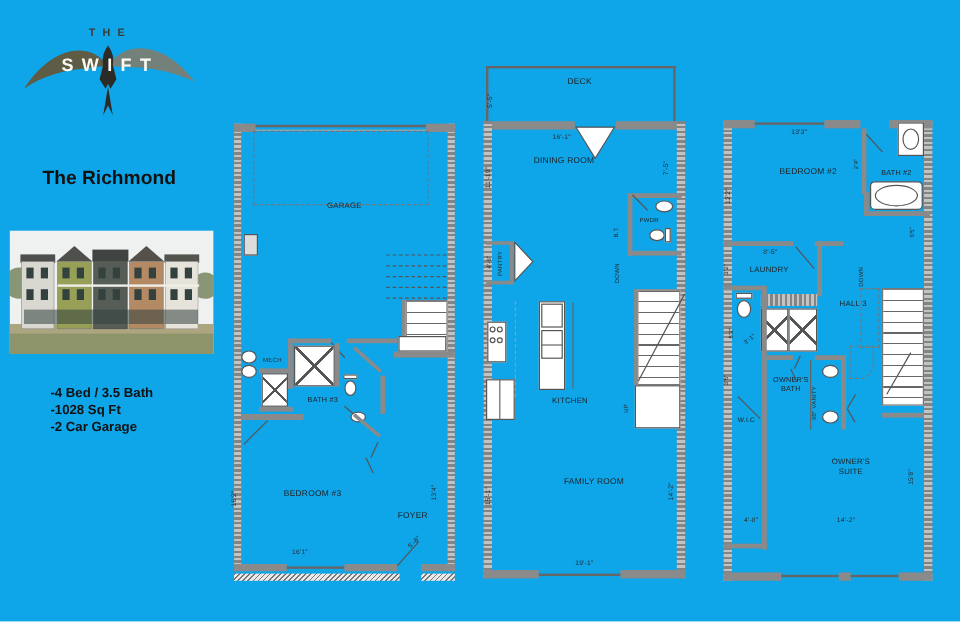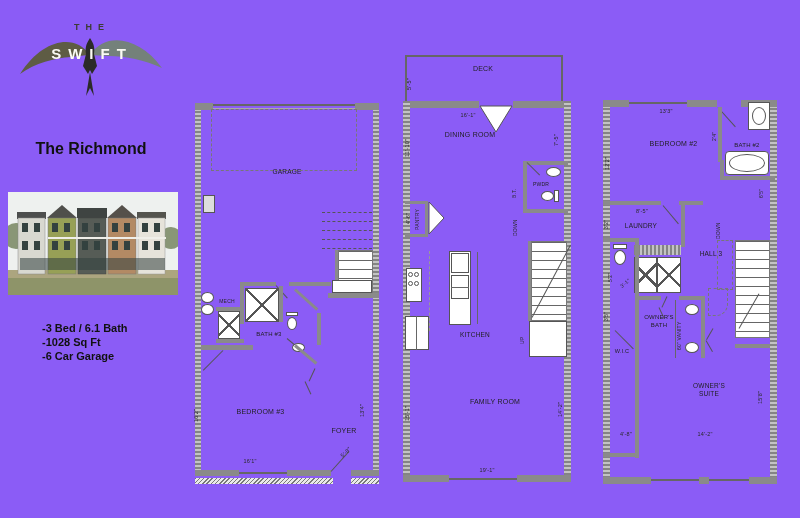--- a/index.html
+++ b/index.html
@@ -1,16 +1,16 @@
 <!DOCTYPE html>
 <html><head>
 <meta charset="utf-8">
 <style>
   html,body{margin:0;padding:0;background:#fff;}
-  #page{position:relative;width:800px;height:518px;background:#8b5cf6;overflow:hidden;
+  #page{position:relative;width:800px;height:518px;background:#0ea5e9;overflow:hidden;
         font-family:"Liberation Sans",sans-serif;color:#1a1a1a;}
   .plan{position:absolute;}
   .plan div,.plan svg,.plan span{position:absolute;box-sizing:border-box;}
   .lbl{font-size:7px;color:#1f1f1f;text-align:center;line-height:1.25;letter-spacing:.2px;white-space:nowrap;}
   .wrap{white-space:normal;}
   .dim{font-size:5.5px;color:#2a2a2a;}
   .v{writing-mode:vertical-rl;transform:rotate(180deg);text-align:center;}
   .wv{background:repeating-linear-gradient(180deg,#848484 0 2px,#c3c3c3 2px 4px);}
   .wh{background:repeating-linear-gradient(90deg,#848484 0 2px,#c3c3c3 2px 4px);}
   .ws{background:#8a8a8a;}
@@ -81,23 +81,23 @@
         <rect x="116" y="49" width="6" height="9"></rect>
       <rect x="134" y="31" width="6" height="9"></rect>
         <rect x="146" y="31" width="6" height="9"></rect>
         <rect x="134" y="49" width="6" height="9"></rect>
         <rect x="146" y="49" width="6" height="9"></rect>
       <rect x="12" y="66" width="145" height="12" opacity="0.55"></rect>
     </g>
     <rect x="40" y="45" width="118" height="2" fill="#efeee8"></rect>
   </svg>
 
-  <div class="spec" style="top:322px;">-3 Bed / 6.1 Bath</div>
+  <div class="spec" style="top:322px;">-4 Bed / 3.5 Bath</div>
   <div class="spec" style="top:336px;">-1028 Sq Ft</div>
-  <div class="spec" style="top:350px;">-6 Car Garage</div>
+  <div class="spec" style="top:350px;">-2 Car Garage</div>
 
   <div class="plan" id="p1" style="left:193px;top:100px;width:188px;height:390px;">
     <div class="wv" style="left:2px;top:3px;width:6px;height:373px;"></div>
     <div class="wv" style="left:180px;top:3px;width:6px;height:373px;"></div>
     <div class="ws" style="left:2px;top:3px;width:18px;height:7px;"></div>
     <div class="ws" style="left:162px;top:3px;width:24px;height:7px;"></div>
     <div class="tl" style="left:20px;top:4px;width:142px;height:2px;"></div>
     <div style="left:20px;top:8px;width:142px;height:1px;background:#aaa;"></div>
     <div class="ws" style="left:2px;top:370px;width:44px;height:6px;"></div>
     <div class="tl" style="left:46px;top:372px;width:48px;height:2px;"></div>

